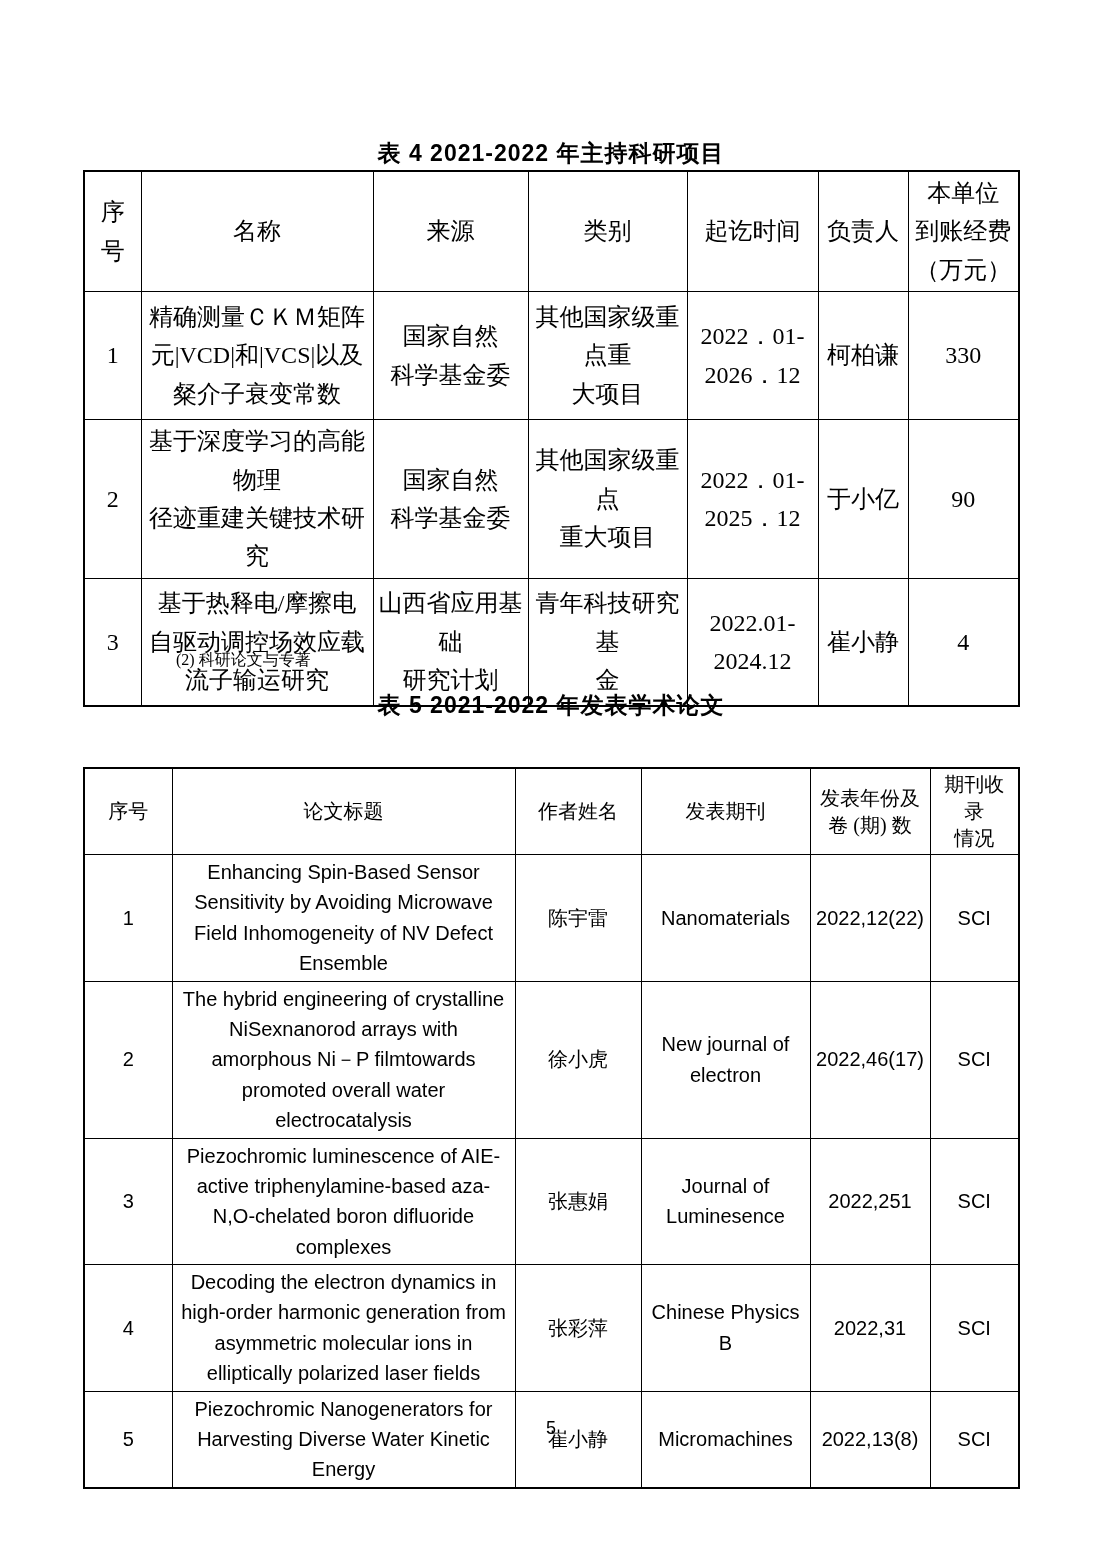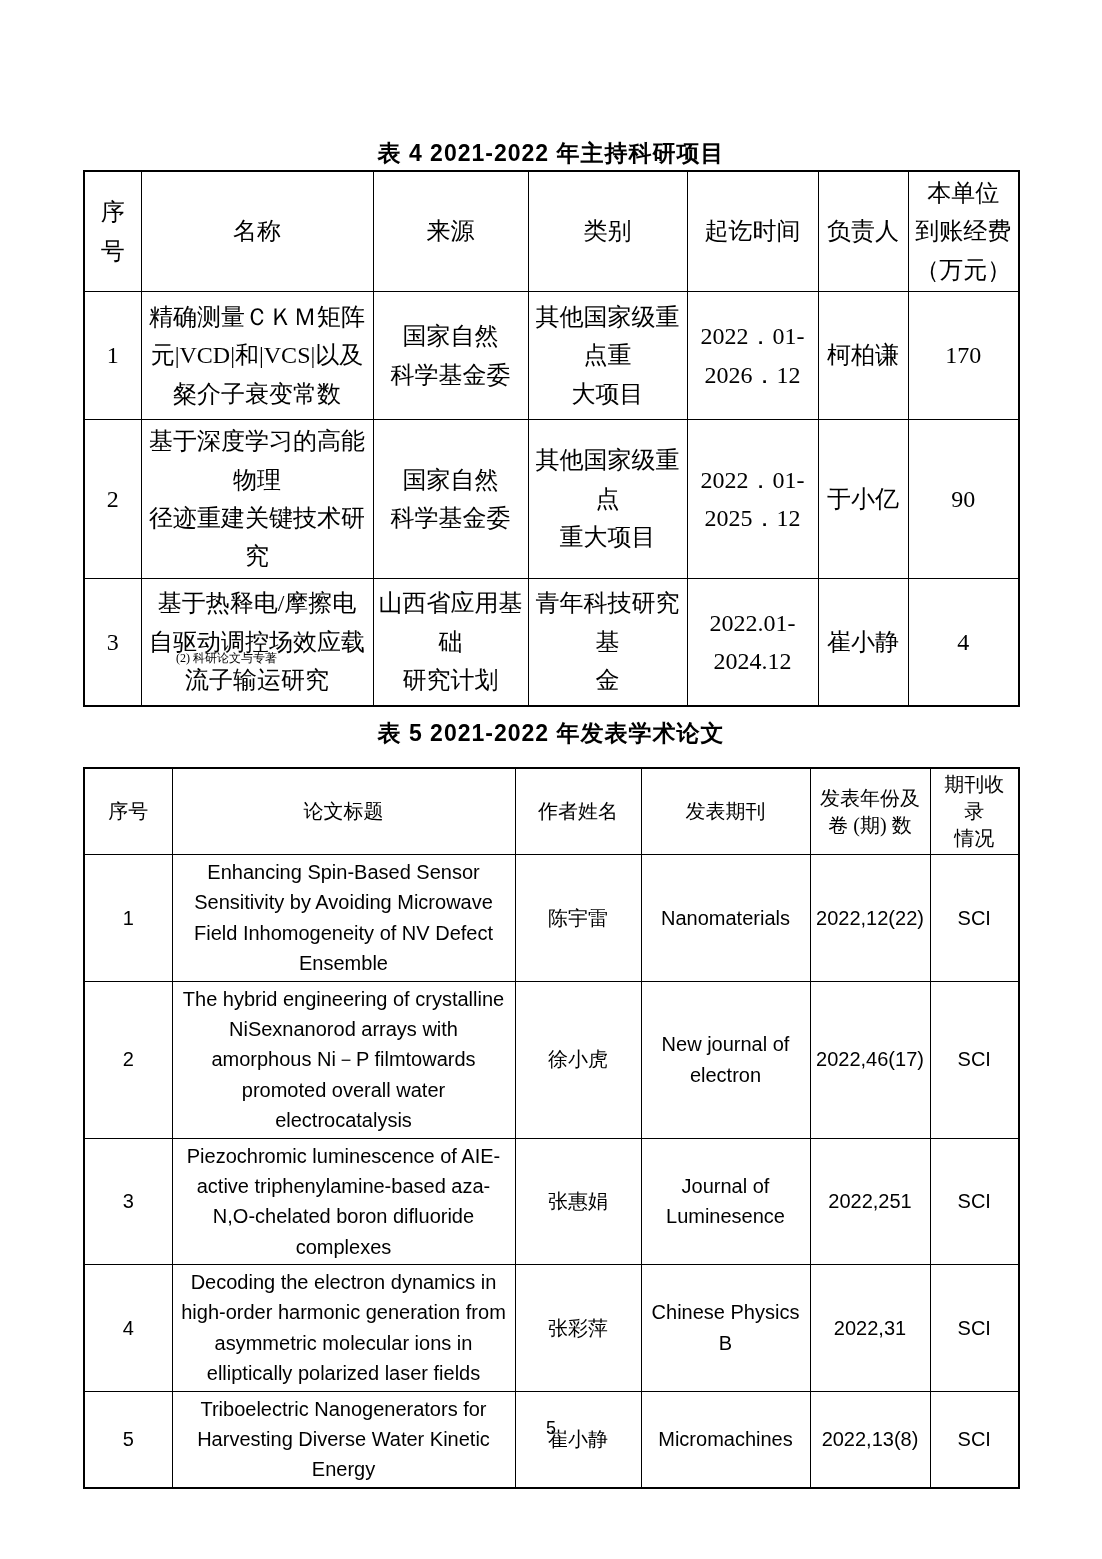--- a/index.html
+++ b/index.html
@@ -7,24 +7,24 @@
     position:relative; width:1102px; height:1559px; background:#ffffff;
     color:#000; font-family:"Liberation Sans","DejaVu Sans",sans-serif;
     overflow:hidden;
   }
   .tbl-title {
     position:absolute; left:0; width:1102px; text-align:center;
     font-size:23px; font-weight:700; letter-spacing:1px;
     font-family:"Liberation Sans","DejaVu Sans",sans-serif;
   }
   #t4-title { top:121px;margin-top:17px; }
-  #t5-title { top:690px;margin-top:28px; }
+  #t5-title { top:690px; }
   .note {
     position:absolute; top:650px; left:176px;
-    font-size:12px; font-family:"Liberation Serif","DejaVu Serif",serif;
+    font-size:16px; font-family:"Liberation Serif","DejaVu Serif",serif;
   }
   table {
     position:absolute; left:83px; width:935px;
     border-collapse:collapse; table-layout:fixed;
     border:2.5px solid #000;
   }
   #t4 { top:170px; }
   #t5 { top:767px; }
   th, td {
     border:1px solid #000; text-align:center; vertical-align:middle;
@@ -89,21 +89,21 @@
         <tr>
           <td>1</td>
           <td>精确测量ＣＫＭ矩阵元|VCD|和|VCS|以及粲介子衰变常数</td>
           <td>国家自然
 科学基金委</td>
           <td>其他国家级重点重
 大项目</td>
           <td>2022．01-
 2026．12</td>
           <td>柯柏谦</td>
-          <td>170</td>
+          <td>330</td>
         </tr>
         <tr>
           <td>2</td>
           <td>基于深度学习的高能物理
 径迹重建关键技术研究</td>
           <td>国家自然
 科学基金委</td>
           <td>其他国家级重点
 重大项目</td>
           <td>2022．01-
@@ -178,21 +178,21 @@
         <tr>
           <td>4</td>
           <td>Decoding the electron dynamics in high-order harmonic generation from asymmetric molecular ions in elliptically polarized laser fields</td>
           <td>张彩萍</td>
           <td>Chinese Physics B</td>
           <td>2022,31</td>
           <td>SCI</td>
         </tr>
         <tr>
           <td>5</td>
-          <td>Triboelectric Nanogenerators for Harvesting Diverse Water Kinetic Energy</td>
+          <td>Piezochromic Nanogenerators for Harvesting Diverse Water Kinetic Energy</td>
           <td>崔小静</td>
           <td>Micromachines</td>
           <td>2022,13(8)</td>
           <td>SCI</td>
         </tr>
       </tbody>
   </table>
 
   <div class="pagenum">5</div>
 

